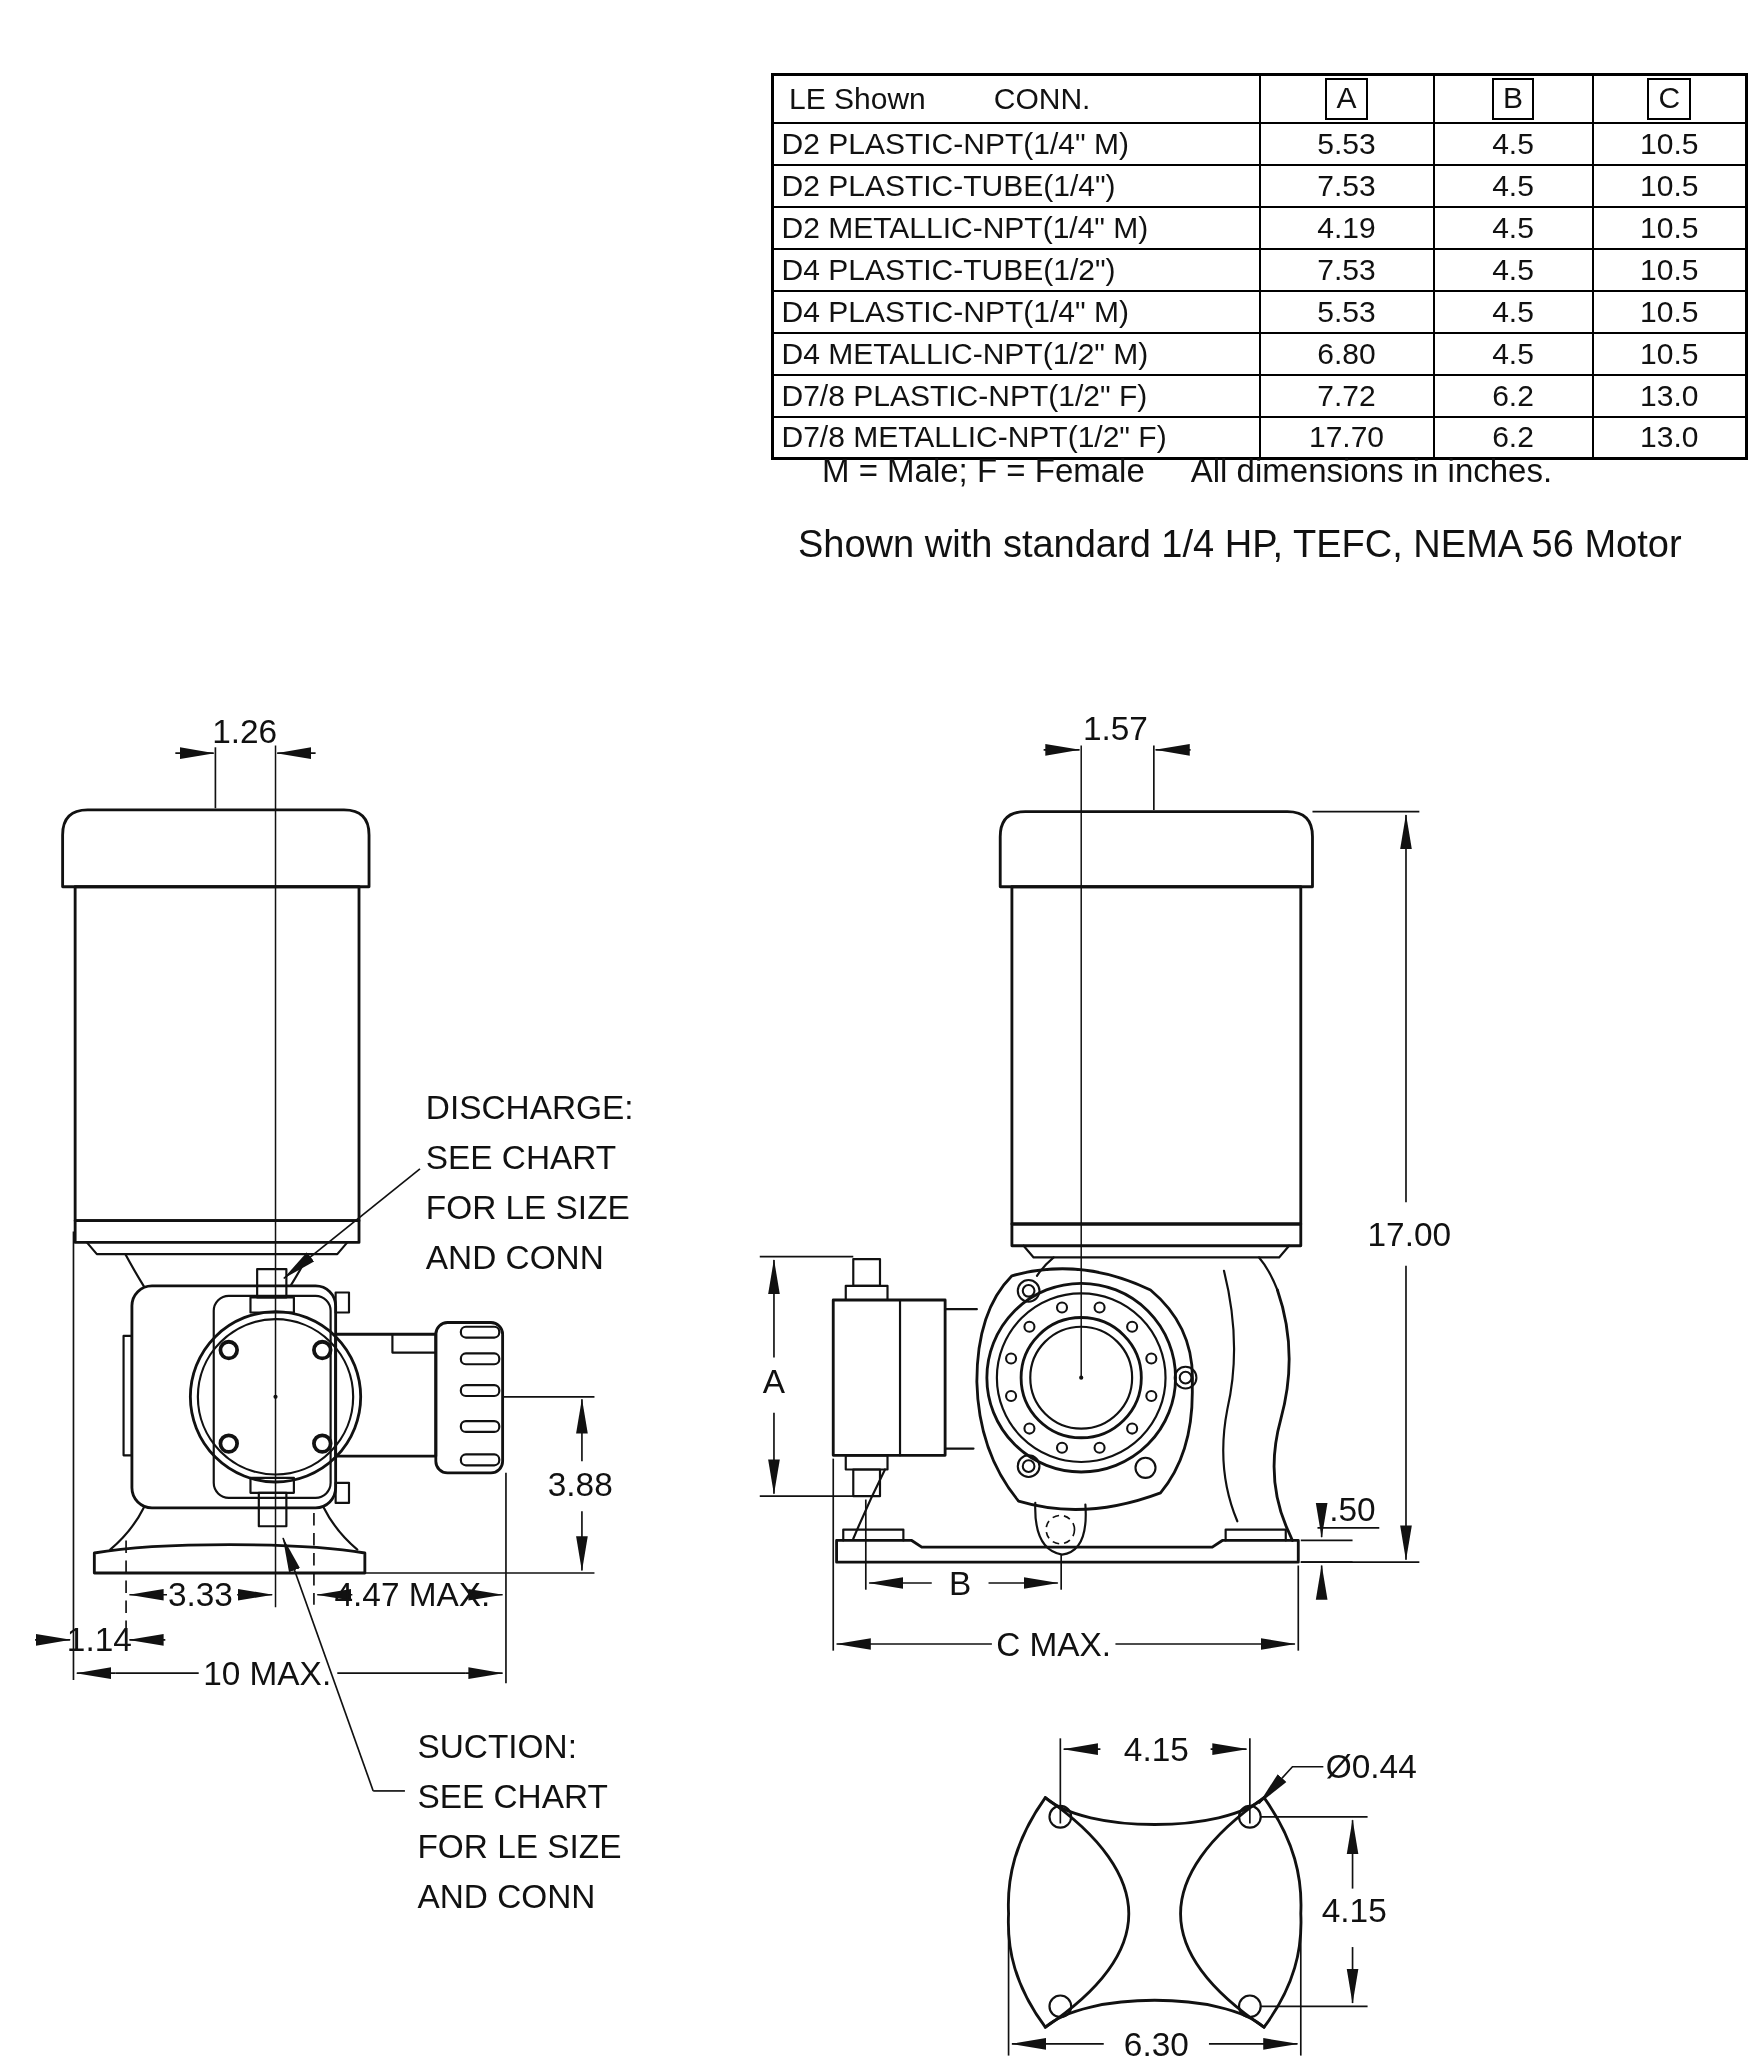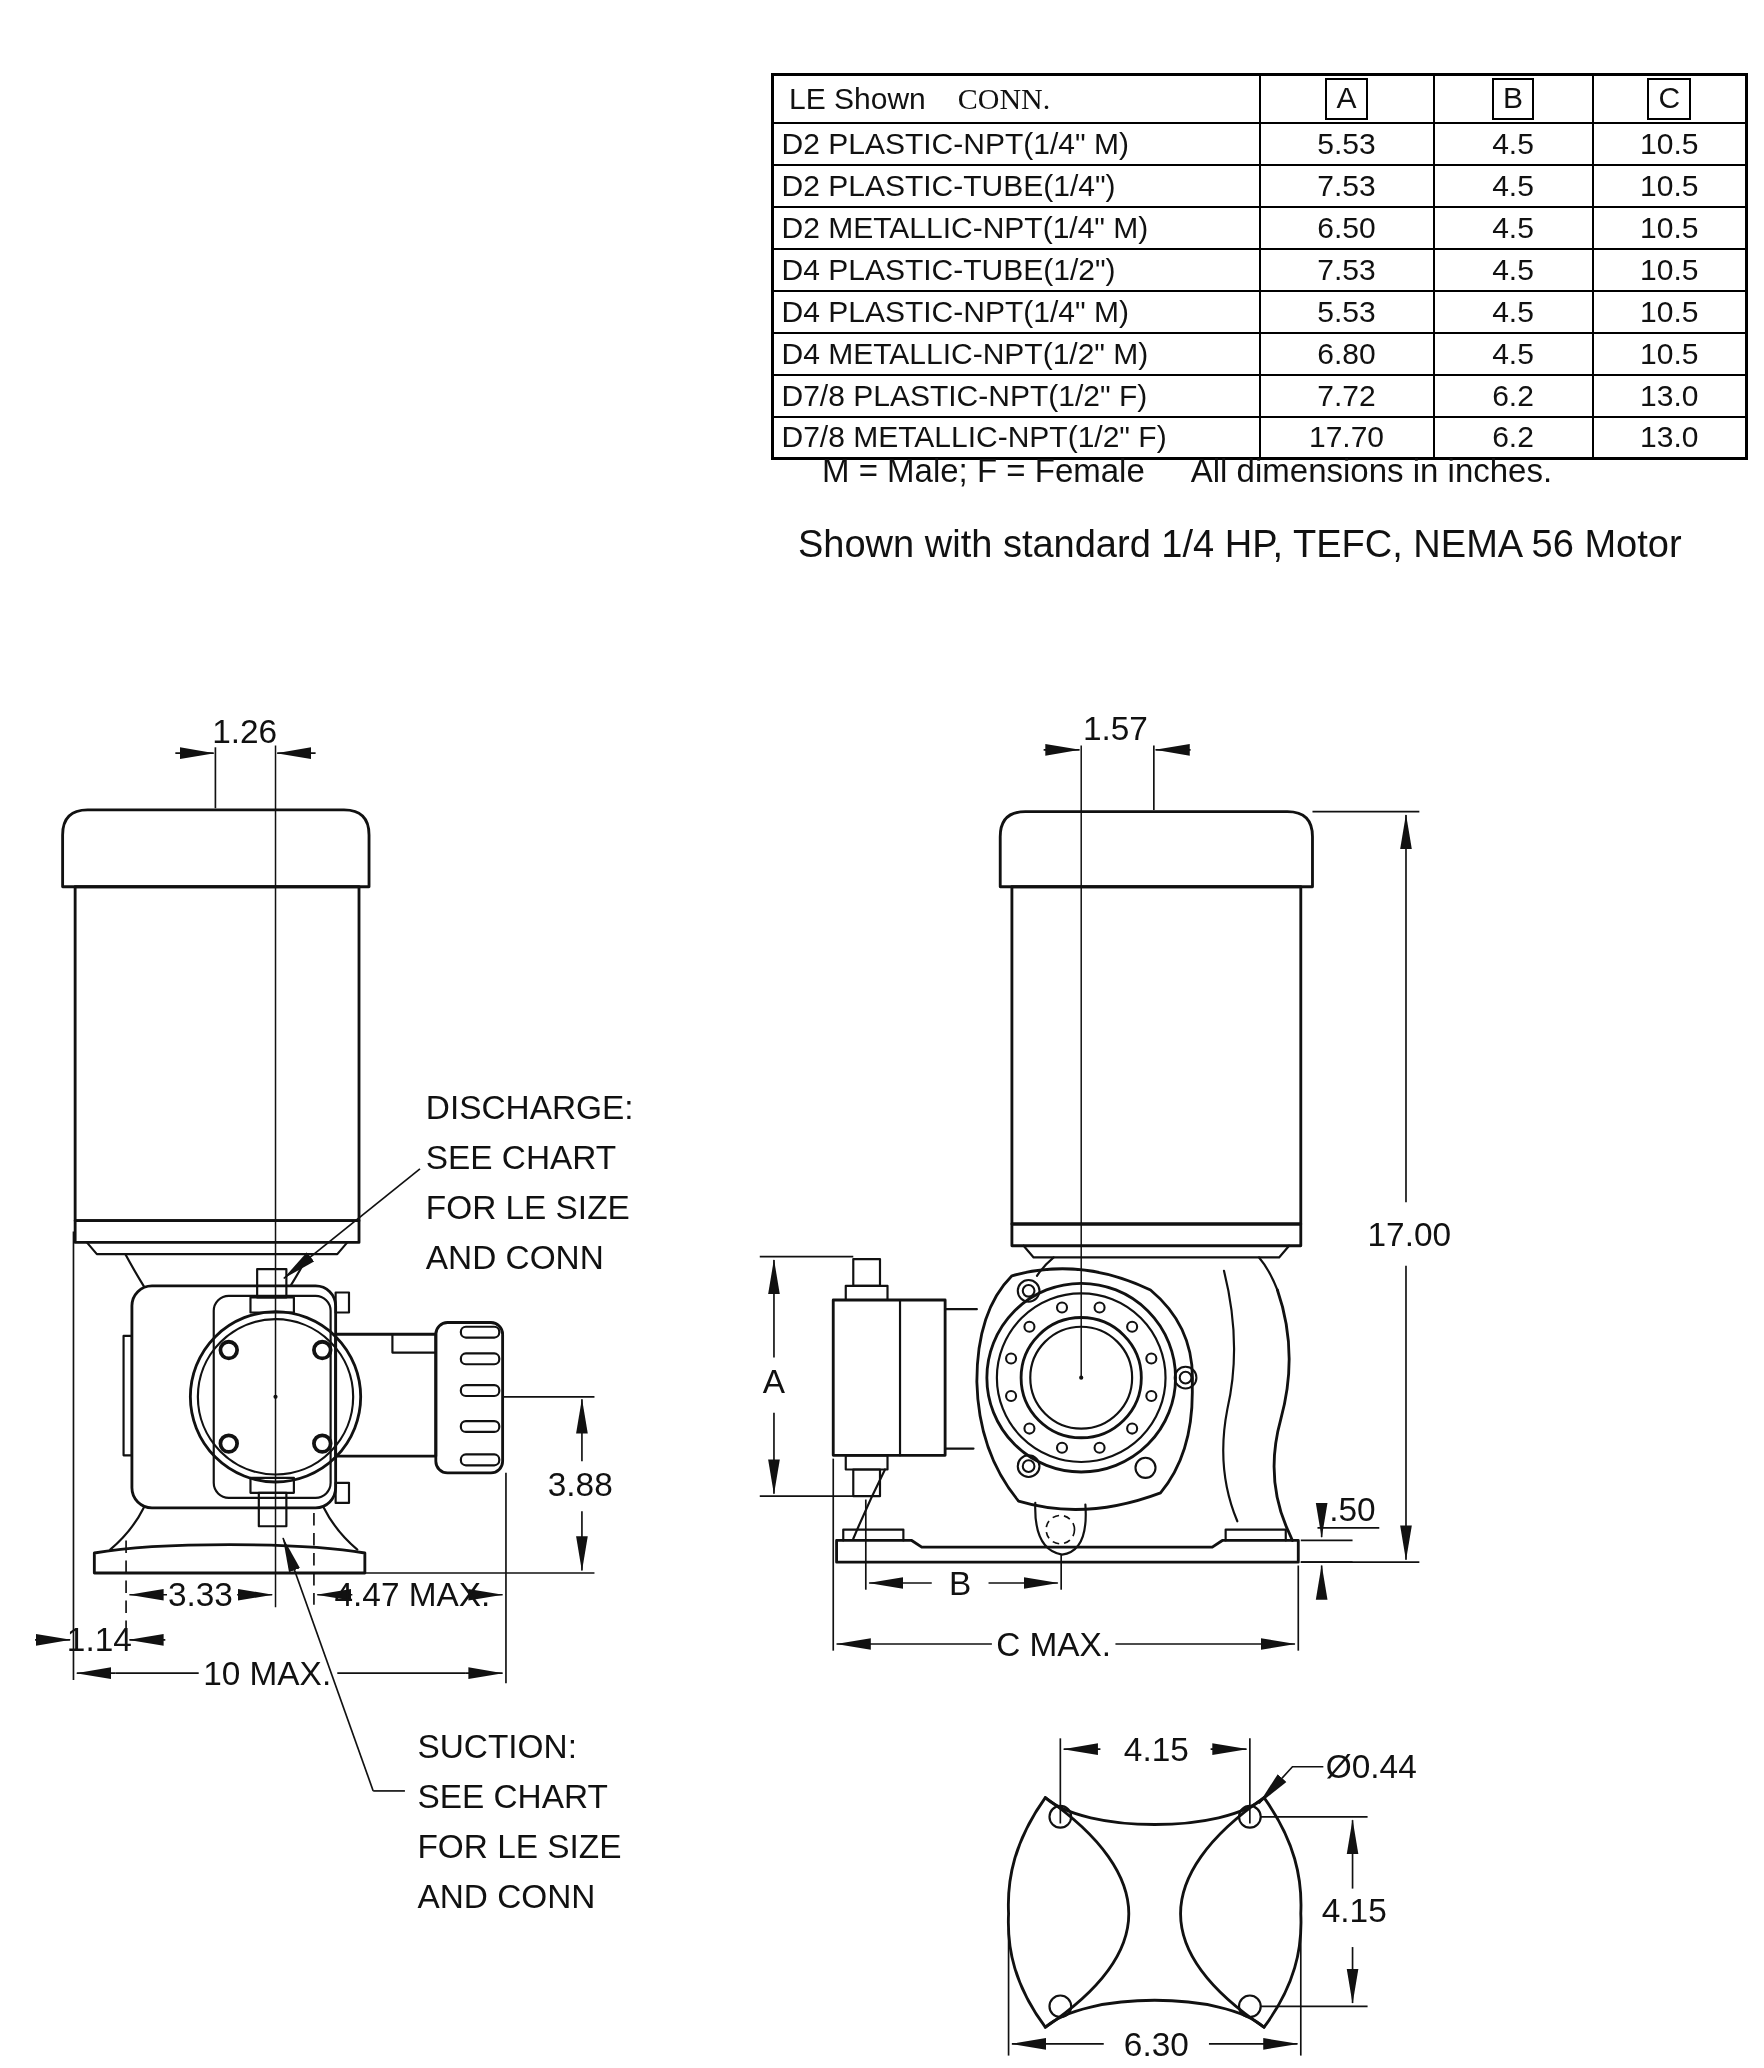--- a/index.html
+++ b/index.html
@@ -8,21 +8,21 @@
   
   .dim-table{position:absolute;left:771px;top:73px;border-collapse:collapse;
              border:3.3px solid #000;table-layout:fixed;}
   .dim-table td{border:2.5px solid #000;font-size:30px;color:#111;
                 vertical-align:middle;overflow:hidden;white-space:nowrap;}
   .dim-table tr{height:42px;}
   .dim-table tr.hdr{height:48px;}
   .cell-conn{padding-left:7.5px;text-align:left;}
   .cell-num{text-align:center;}
   .hdr-left{padding-left:15px;}
-  .conn-gap{margin-left:32px;font-family:Liberation Serif, serif;}
+  .conn-gap{margin-left:68px;}
   .boxletter{display:inline-block;border:2.5px solid #000;padding:0.8px 9.2px 2.5px 9.2px;
              font-size:30px;line-height:1.15;}
   
   .note1{position:absolute;left:822px;top:452px;font-size:33px;white-space:nowrap;}
   .note1 .gap{margin-left:46px;}
   .note2{position:absolute;left:798px;top:523px;font-size:38px;white-space:nowrap;}
   
   svg{position:absolute;left:0;top:0;}
   .ol{fill:none;stroke:#111;stroke-width:3.4;stroke-linejoin:round;stroke-linecap:round;}
   .ol2{fill:none;stroke:#111;stroke-width:2.6;stroke-linejoin:round;stroke-linecap:round;}
@@ -58,21 +58,21 @@
     <td class="cell-num">10.5</td>
   </tr>
   <tr>
     <td class="cell-conn">D2 PLASTIC-TUBE(1/4")</td>
     <td class="cell-num">7.53</td>
     <td class="cell-num">4.5</td>
     <td class="cell-num">10.5</td>
   </tr>
   <tr>
     <td class="cell-conn">D2 METALLIC-NPT(1/4" M)</td>
-    <td class="cell-num">6.50</td>
+    <td class="cell-num">4.19</td>
     <td class="cell-num">4.5</td>
     <td class="cell-num">10.5</td>
   </tr>
   <tr>
     <td class="cell-conn">D4 PLASTIC-TUBE(1/2")</td>
     <td class="cell-num">7.53</td>
     <td class="cell-num">4.5</td>
     <td class="cell-num">10.5</td>
   </tr>
   <tr>

